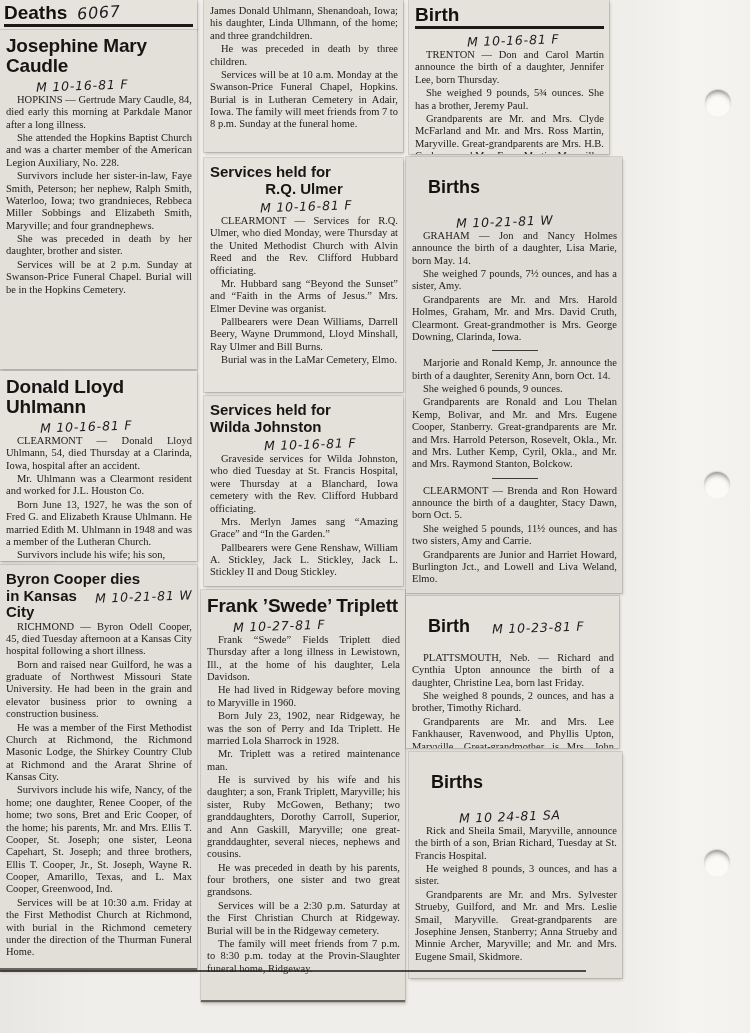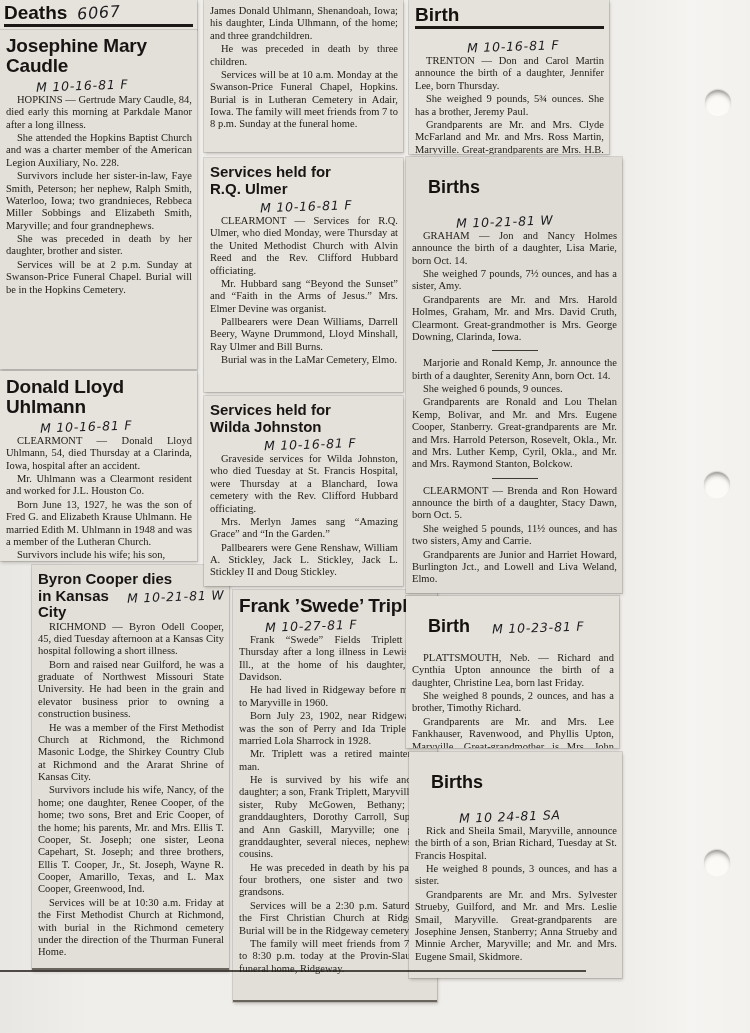--- a/index.html
+++ b/index.html
@@ -30,21 +30,21 @@
   .headline-lg {
     margin:1px 0 0 0; font-family:"Liberation Sans", sans-serif;
     font-weight:bold; font-size:19px; line-height:1.05; letter-spacing:-0.2px; color:#171513;
   }
   .headline-md {
     margin:1px 0 0 0; font-family:"Liberation Sans", sans-serif;
     font-weight:bold; font-size:15px; line-height:1.1; color:#171513;
   }
   .section-head {
     display:flex; align-items:flex-end; gap:10px;
-    border-bottom:3px solid #1c1916; padding-bottom:2px; margin-bottom:9px;
+    border-bottom:3px solid #1c1916; padding-bottom:2px; margin-bottom:3px;
   }
   .section-title {
     font-family:"Liberation Sans", sans-serif; font-weight:bold;
     font-size:19px; line-height:1; color:#14110e;
   }
   .section-title-plain {
     font-family:"Liberation Sans", sans-serif; font-weight:bold;
     font-size:18px; line-height:1.05; color:#14110e; margin:16px;
   }
   .hand {
@@ -57,21 +57,21 @@
   .divider { width:46px; border:0; border-top:1.5px solid #3c3832; margin:7px auto 6px auto; }
   .hole {
     position:absolute; width:26px; height:26px; border-radius:50%;
     background:#fbfaf7;
     box-shadow: inset 0 5px 5px -3px rgba(40,35,30,0.55), inset 0 -2px 3px -2px rgba(255,255,255,0.9), 0 -1px 1px rgba(120,110,100,0.25);
   }
   .bottom-line {
     position:absolute; left:0; top:970px; width:586px; height:2px;
     background:rgba(35,30,25,0.78);
   }
-  .edge-bottom { border-bottom:2px solid rgba(40,35,28,0.65);margin-left:32px; }
+  .edge-bottom { border-bottom:2px solid rgba(40,35,28,0.65); }
   [data-name="clip-uhlmann-continuation"] .para:first-child { text-indent:0; }
   .headline-inline-ann { display:flex; align-items:baseline; gap:6px; }
 </style>
 </head>
 <body>
 
 <div class="page" data-name="scrapbook-page">
 
   <article class="clip" style="left:0; top:0; width:197px; height:30px; background:#e6e3dc; padding:3px 4px 0 4px;" data-name="clip-deaths-section-header">
     <div class="section-head" data-name="deaths-section-head">
@@ -121,21 +121,21 @@
   <article class="clip" style="left:204px; top:0; width:199px; height:152px; background:#e4e1da;" data-name="clip-uhlmann-continuation">
     <div class="clip-body" data-name="obituary-body-continuation">
         <p class="para" data-name="paragraph">James Donald Uhlmann, Shenandoah, Iowa; his daughter, Linda Ulhmann, of the home; and three grandchildren.</p>
         <p class="para" data-name="paragraph">He was preceded in death by three children.</p>
         <p class="para" data-name="paragraph">Services will be at 10 a.m. Monday at the Swanson-Price Funeral Chapel, Hopkins. Burial is in Lutheran Cemetery in Adair, Iowa. The family will meet friends from 7 to 8 p.m. Sunday at the funeral home.</p>
       </div>
   </article>
 
   <article class="clip" style="left:204px; top:158px; width:199px; height:234px; background:#e6e3dc;" data-name="clip-services-ulmer">
     <h2 class="headline-md" data-name="services-headline-line1">Services held for</h2>
-    <h2 class="headline-md" style="margin:0;" data-name="services-headline-line2">R.Q. Ulmer</h2>
+    <h2 class="headline-md" style="margin:0;text-align:center;" data-name="services-headline-line2">R.Q. Ulmer</h2>
     <span class="hand ann-block" style="margin-left:50px;" data-name="handwritten-date-annotation">M 10-16-81 F</span>
     <div class="clip-body" data-name="services-body">
         <p class="para" data-name="paragraph">CLEARMONT — Services for R.Q. Ulmer, who died Monday, were Thursday at the United Methodist Church with Alvin Reed and the Rev. Clifford Hubbard officiating.</p>
         <p class="para" data-name="paragraph">Mr. Hubbard sang “Beyond the Sunset” and “Faith in the Arms of Jesus.” Mrs. Elmer Devine was organist.</p>
         <p class="para" data-name="paragraph">Pallbearers were Dean Williams, Darrell Beery, Wayne Drummond, Lloyd Minshall, Ray Ulmer and Bill Burns.</p>
         <p class="para" data-name="paragraph">Burial was in the LaMar Cemetery, Elmo.</p>
       </div>
   </article>
 
   <article class="clip" style="left:204px; top:396px; width:199px; height:190px; background:#e4e1da;" data-name="clip-services-johnston">
@@ -173,21 +173,21 @@
         <p class="para" data-name="paragraph">TRENTON — Don and Carol Martin announce the birth of a daughter, Jennifer Lee, born Thursday.</p>
         <p class="para" data-name="paragraph">She weighed 9 pounds, 5¾ ounces. She has a brother, Jeremy Paul.</p>
         <p class="para" data-name="paragraph">Grandparents are Mr. and Mrs. Clyde McFarland and Mr. and Mrs. Ross Martin, Maryville. Great-grandparents are Mrs. H.B. Cushman and Mrs. Ferne Martin, Maryville.</p>
       </div>
   </article>
 
   <article class="clip" style="left:406px; top:157px; width:216px; height:436px; background:#dfdcd5;" data-name="clip-births-graham">
     <h2 class="section-title-plain" data-name="births-section-title">Births</h2>
     <span class="hand ann-block" style="margin-left:44px;" data-name="handwritten-date-annotation">M 10-21-81 W</span>
     <div class="clip-body" data-name="birth-entry-graham">
-        <p class="para" data-name="paragraph">GRAHAM — Jon and Nancy Holmes announce the birth of a daughter, Lisa Marie, born Oct. 14.</p>
+        <p class="para" data-name="paragraph">GRAHAM — Jon and Nancy Holmes announce the birth of a daughter, Lisa Marie, born May. 14.</p>
         <p class="para" data-name="paragraph">She weighed 7 pounds, 7½ ounces, and has a sister, Amy.</p>
         <p class="para" data-name="paragraph">Grandparents are Mr. and Mrs. Harold Holmes, Graham, Mr. and Mrs. David Cruth, Clearmont. Great-grandmother is Mrs. George Downing, Clarinda, Iowa.</p>
       </div>
     <hr class="divider" data-name="entry-divider">
     <div class="clip-body" data-name="birth-entry-kemp">
         <p class="para" data-name="paragraph">Marjorie and Ronald Kemp, Jr. announce the birth of a daughter, Serenity Ann, born Oct. 14.</p>
         <p class="para" data-name="paragraph">She weighed 6 pounds, 9 ounces.</p>
         <p class="para" data-name="paragraph">Grandparents are Ronald and Lou Thelan Kemp, Bolivar, and Mr. and Mrs. Eugene Cooper, Stanberry. Great-grandparents are Mr. and Mrs. Harrold Peterson, Rosevelt, Okla., Mr. and Mrs. Luther Kemp, Cyril, Okla., and Mr. and Mrs. Raymond Stanton, Bolckow.</p>
       </div>
     <hr class="divider" data-name="entry-divider">

